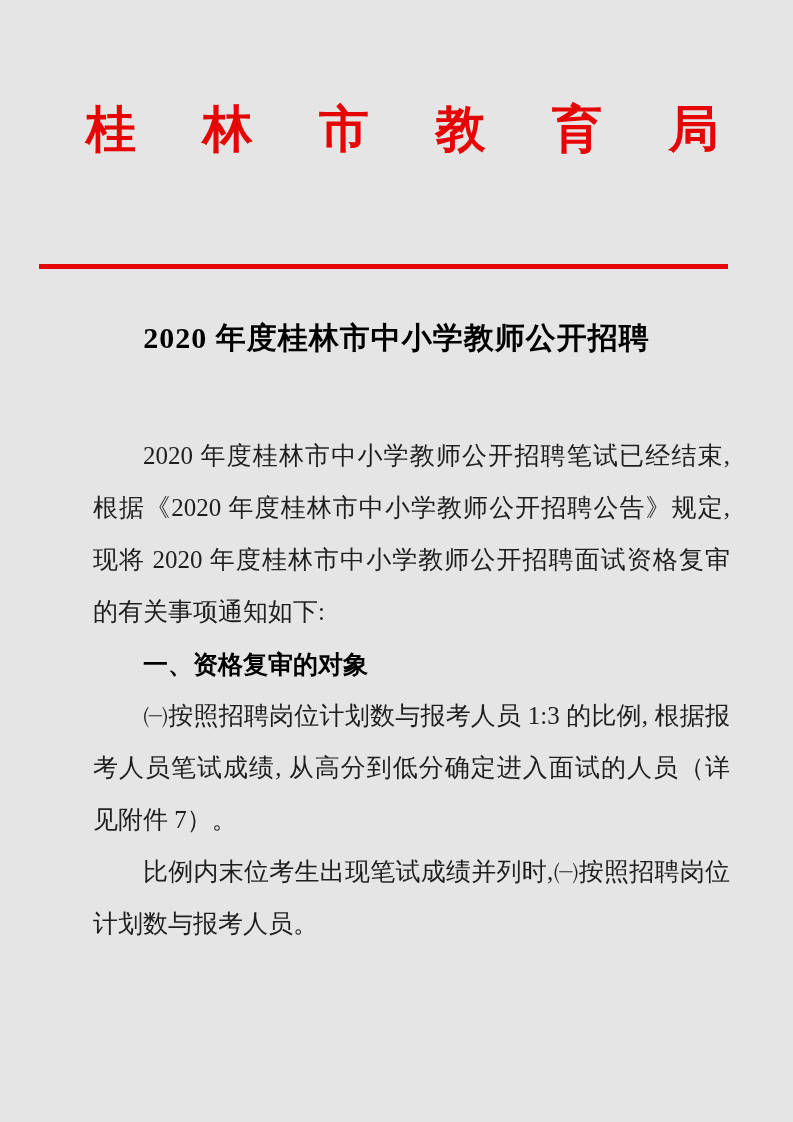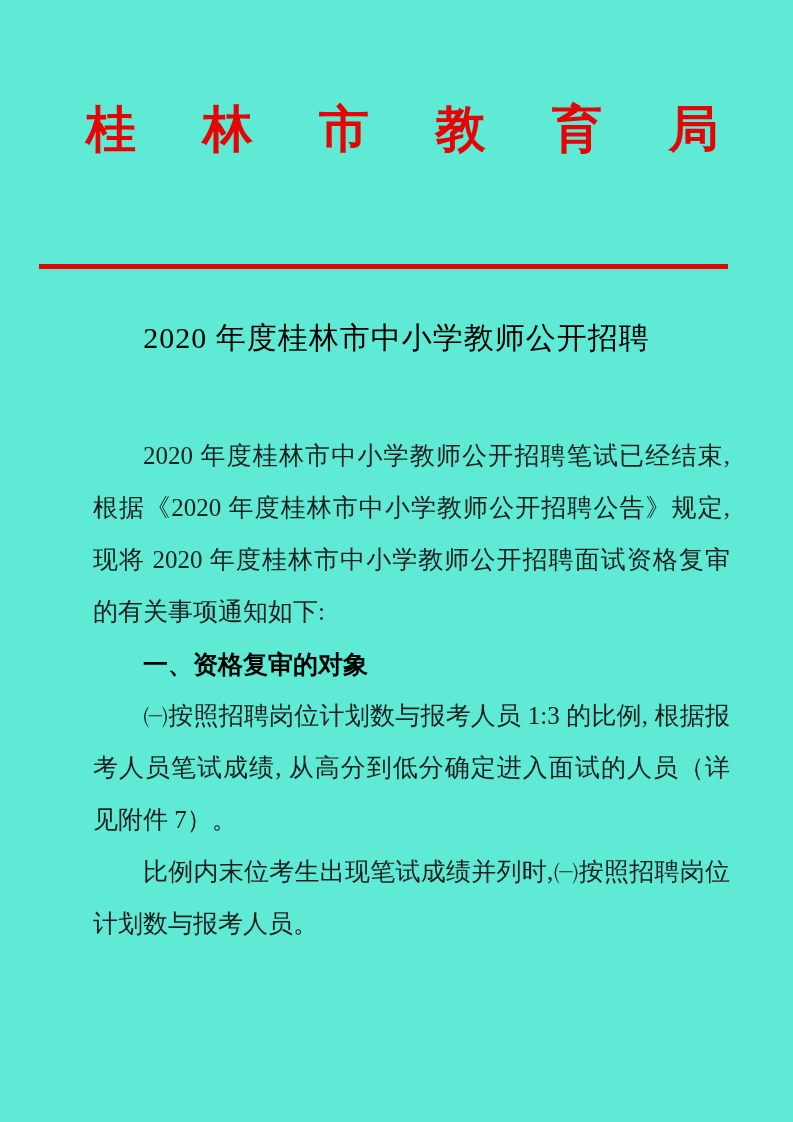--- a/index.html
+++ b/index.html
@@ -4,21 +4,21 @@
 <style>
   html, body {
     margin: 0;
     padding: 0;
     background: #ffffff;
   }
   .page {
     position: relative;
     width: 793px;
     height: 1122px;
-    background: #5eead4;
+    background: #e5e5e5;
     overflow: hidden;
     font-family: "Liberation Serif", "DejaVu Serif", serif;
     color: #1e1e1e;
   }
   .letterhead {
     position: absolute;
     top: 98px;
     left: 86px;
     font-size: 50px;
     line-height: 62px;
@@ -38,21 +38,21 @@
   }
   .doc-title {
     position: absolute;
     top: 317px;
     left: 0;
     width: 100%;
     margin: 0;
     text-align: center;
     font-size: 30px;
     line-height: 42px;
-    font-weight: 400;
+    font-weight: 700;
     color: #000000;
     letter-spacing: 1px;
   }
   .doc-body {
     position: absolute;
     top: 430px;
     left: 93px;
     width: 637px;
     font-size: 25px;
     line-height: 52px;

